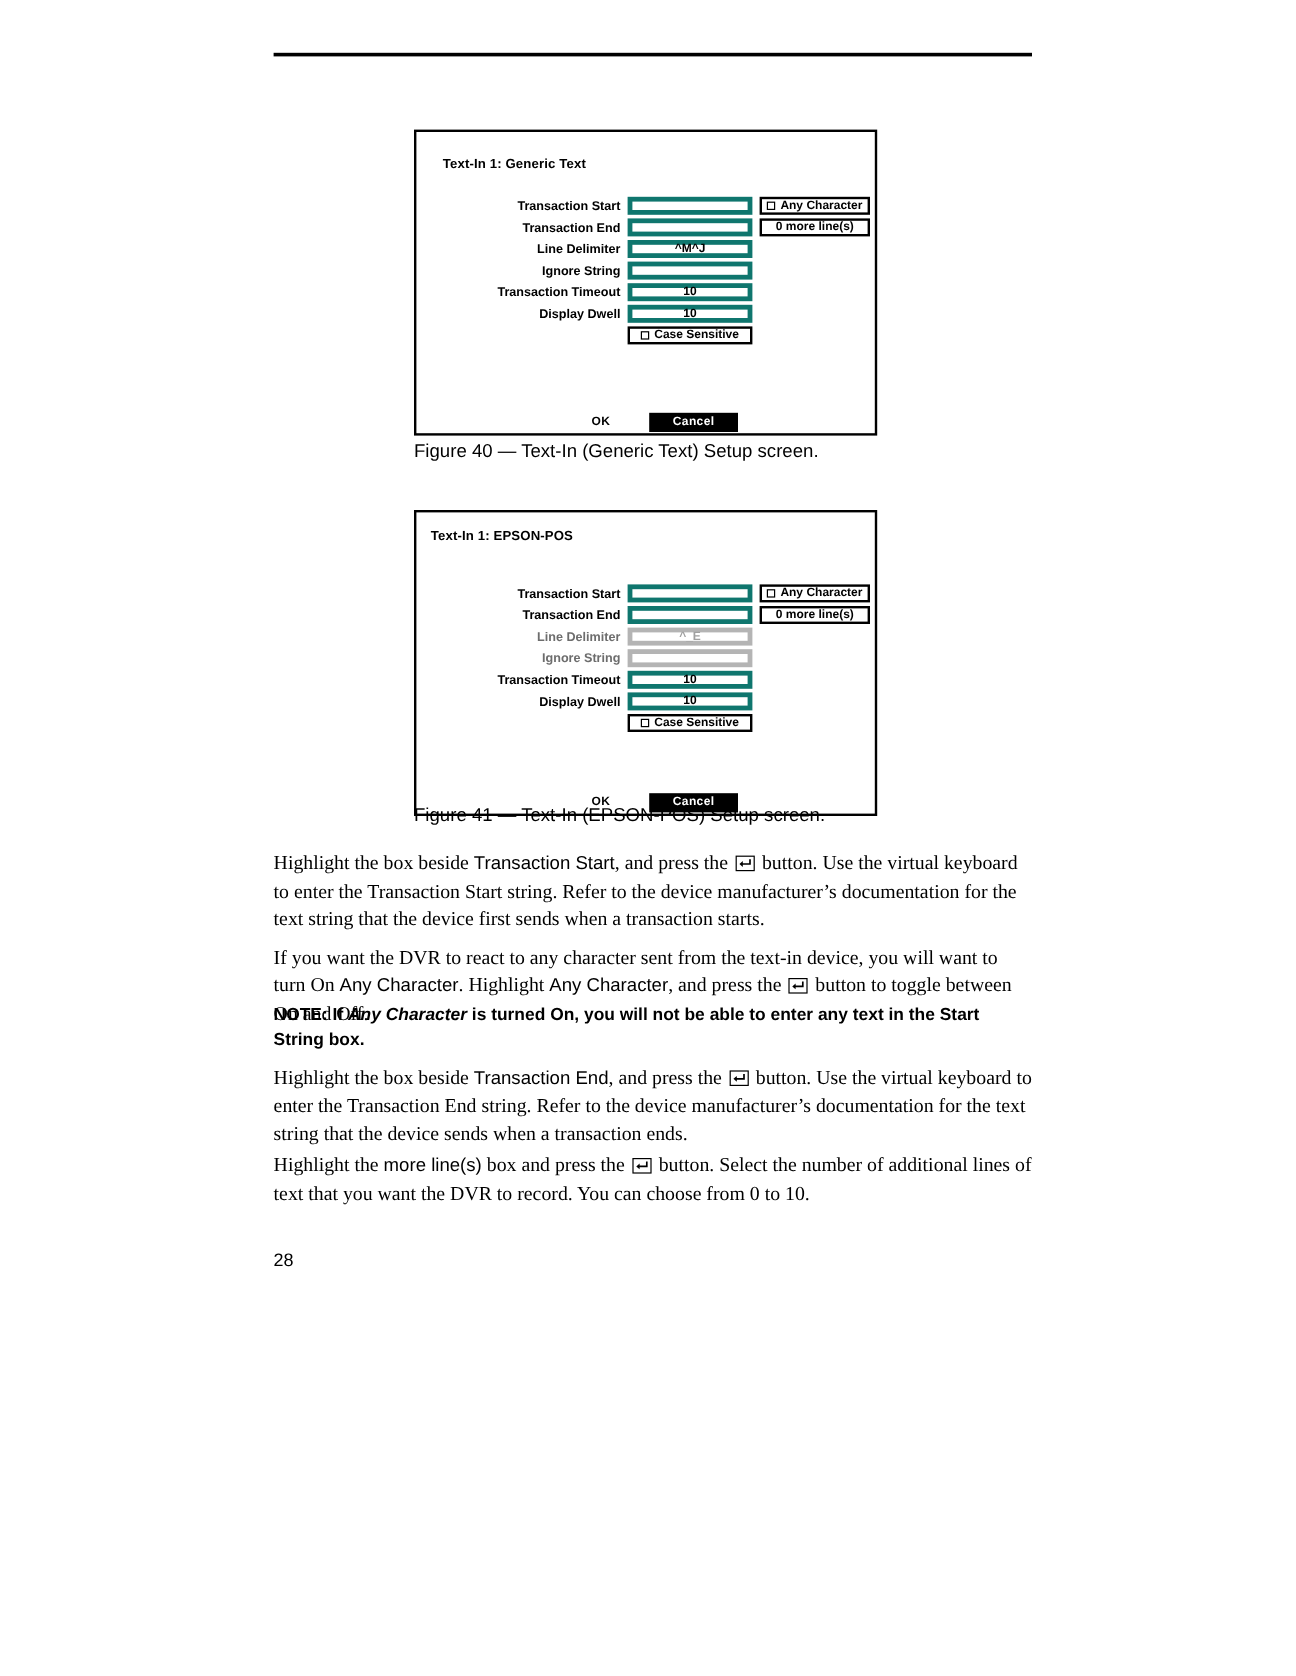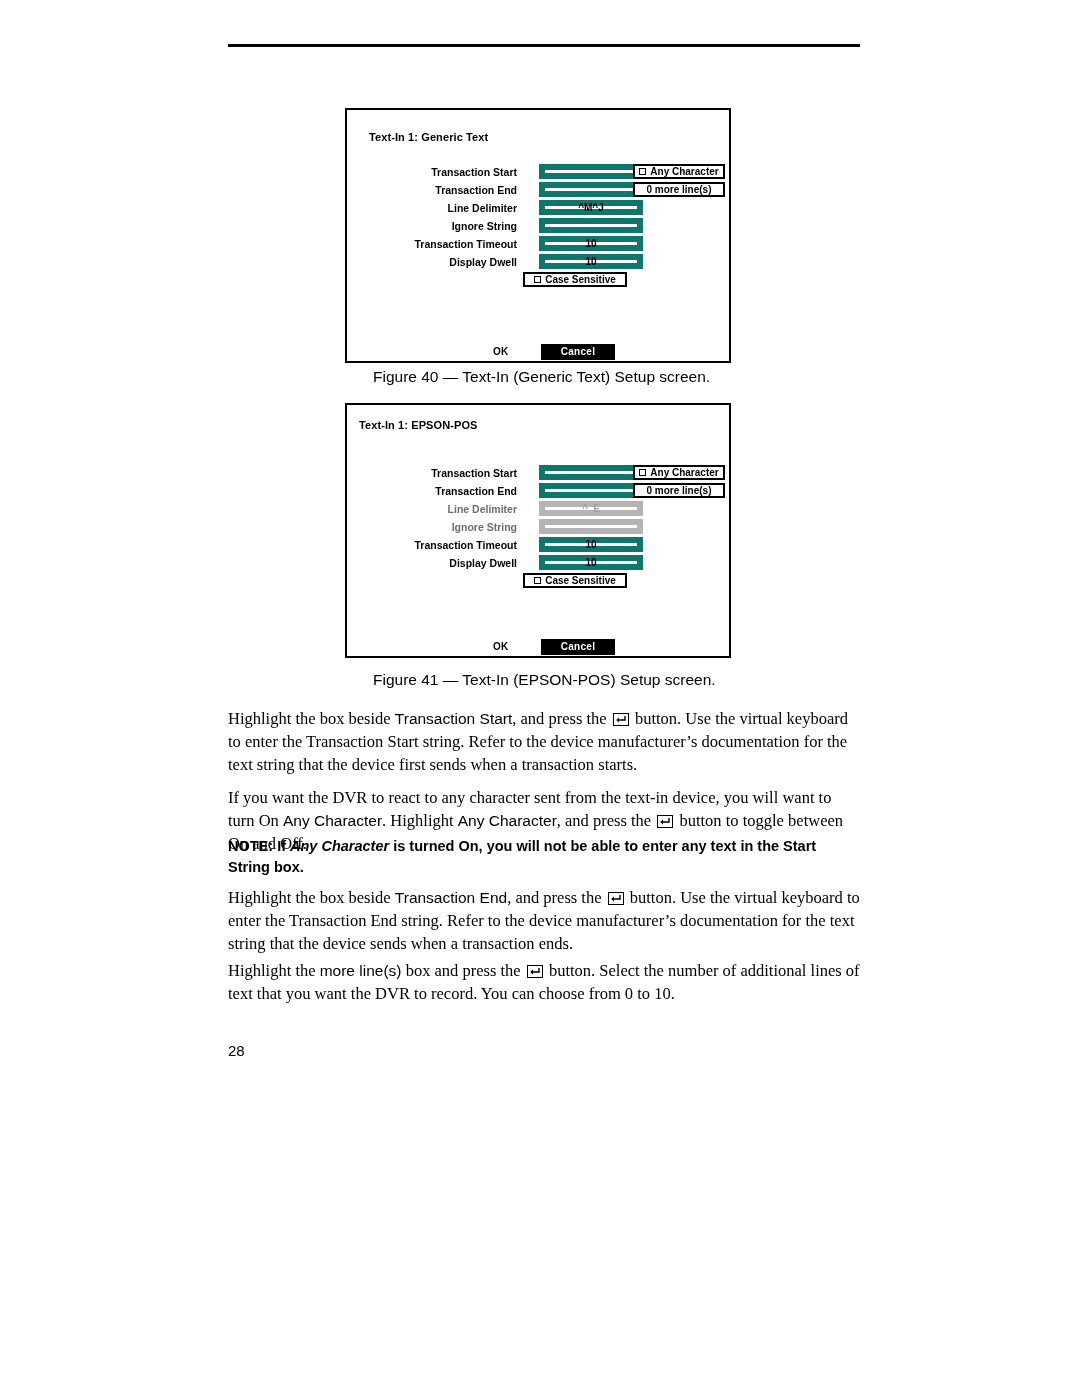--- a/index.html
+++ b/index.html
@@ -82,32 +82,31 @@
     font-size: 10.5px;
     text-align: right;
     color: #000;
     white-space: nowrap;
     padding-right: 6px;
   }
   .field-label.dim {
     color: #6d6d6d;
   }
   .field-box {
-    border: 6px solid #0f766e;
+    border: 4px solid #0f766e;
     background: #fff;
     height: 15px;
     box-sizing: border-box;
     display: flex;
     align-items: center;
     justify-content: center;
     font-family: "Liberation Sans", sans-serif;
     font-weight: bold;
     font-size: 10px;
     color: #000;
-    margin-left: 16px;
   }
   .field-box.dim {
     border-color: #b4b4b4;
     color: #a0a0a0;
   }
 
   .side-btn {
     position: absolute;
     border: 2px solid #000;
     background: #fff;
@@ -170,21 +169,20 @@
   }
 
   .fig-caption {
     position: absolute;
     left: 345px;
     width: 420px;
     font-family: "Liberation Sans", sans-serif;
     font-size: 15.5px;
     color: #000;
     white-space: nowrap;
-    margin-left: 28px;
   }
 
   
   .para {
     position: absolute;
     left: 228px;
     width: 632px;
     font-family: "Liberation Serif", serif;
     font-size: 16.5px;
     line-height: 23px;
@@ -284,21 +282,21 @@
         </div>
         <div class="side-btn" style="left:286px; top:72px; width:92px;">0 more line(s)</div>
 
         <div class="btn-ok" style="left:146px; top:236px;">OK</div>
         <div class="btn-cancel" style="left:194px; top:234px; width:74px;">Cancel</div>
       </div>
     </div>
   </div>
   <div class="fig-caption" style="top:368px;">Figure 40 — Text-In (Generic Text) Setup screen.</div>
 
-  <div class="figure" style="top:403px;">
+  <div class="figure" style="top:425px;">
     <div class="dialog" style="height:255px;">
       <div class="dialog-inner">
         <div class="dlg-title" style="left:12px; top:14px;">Text-In 1: EPSON-POS</div>
 
         <div class="field-row" style="left:12px; top:60px;">
           <div class="field-label" style="width:158px;">Transaction Start</div>
           <div class="field-box" style="width:104px;"></div>
         </div>
 
         <div class="field-row" style="left:12px; top:78px;">

